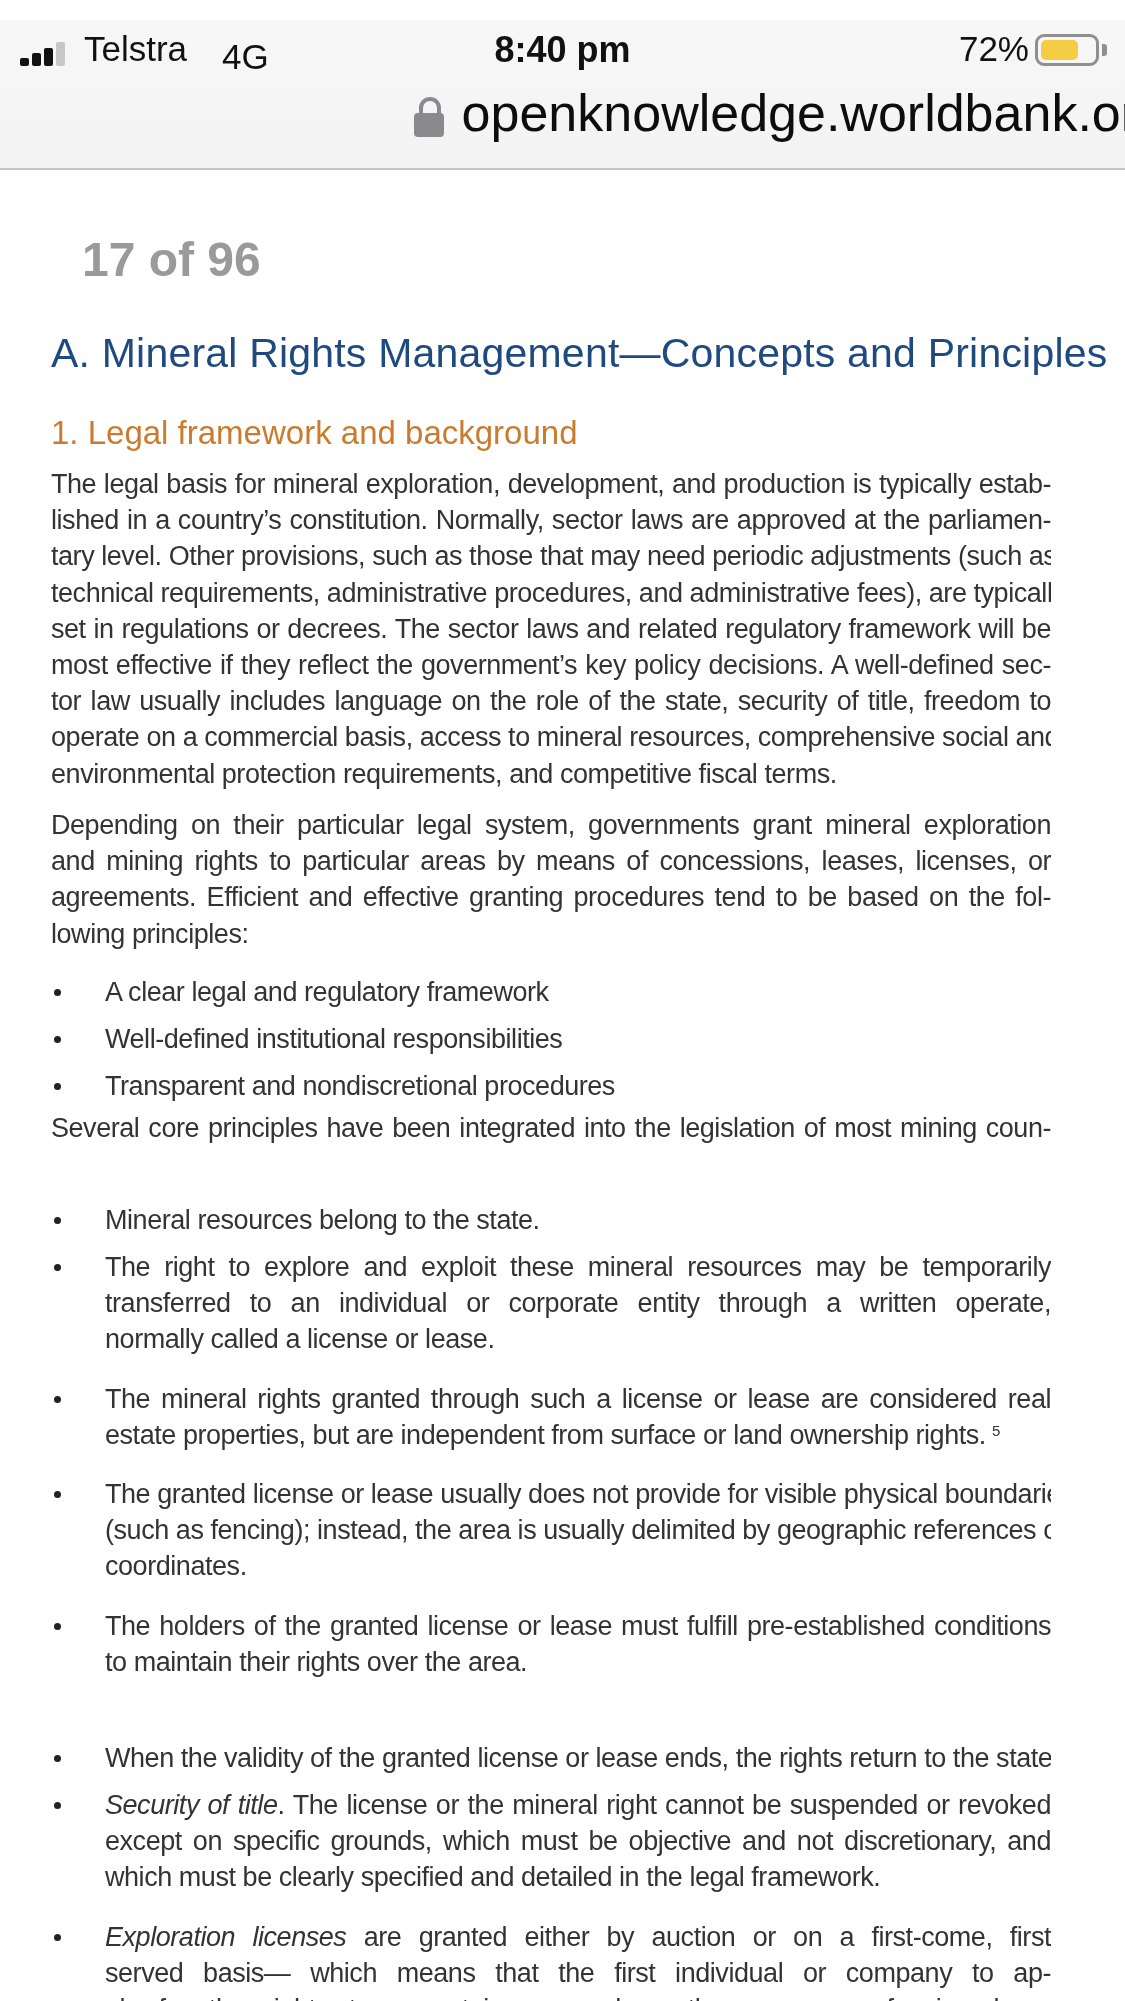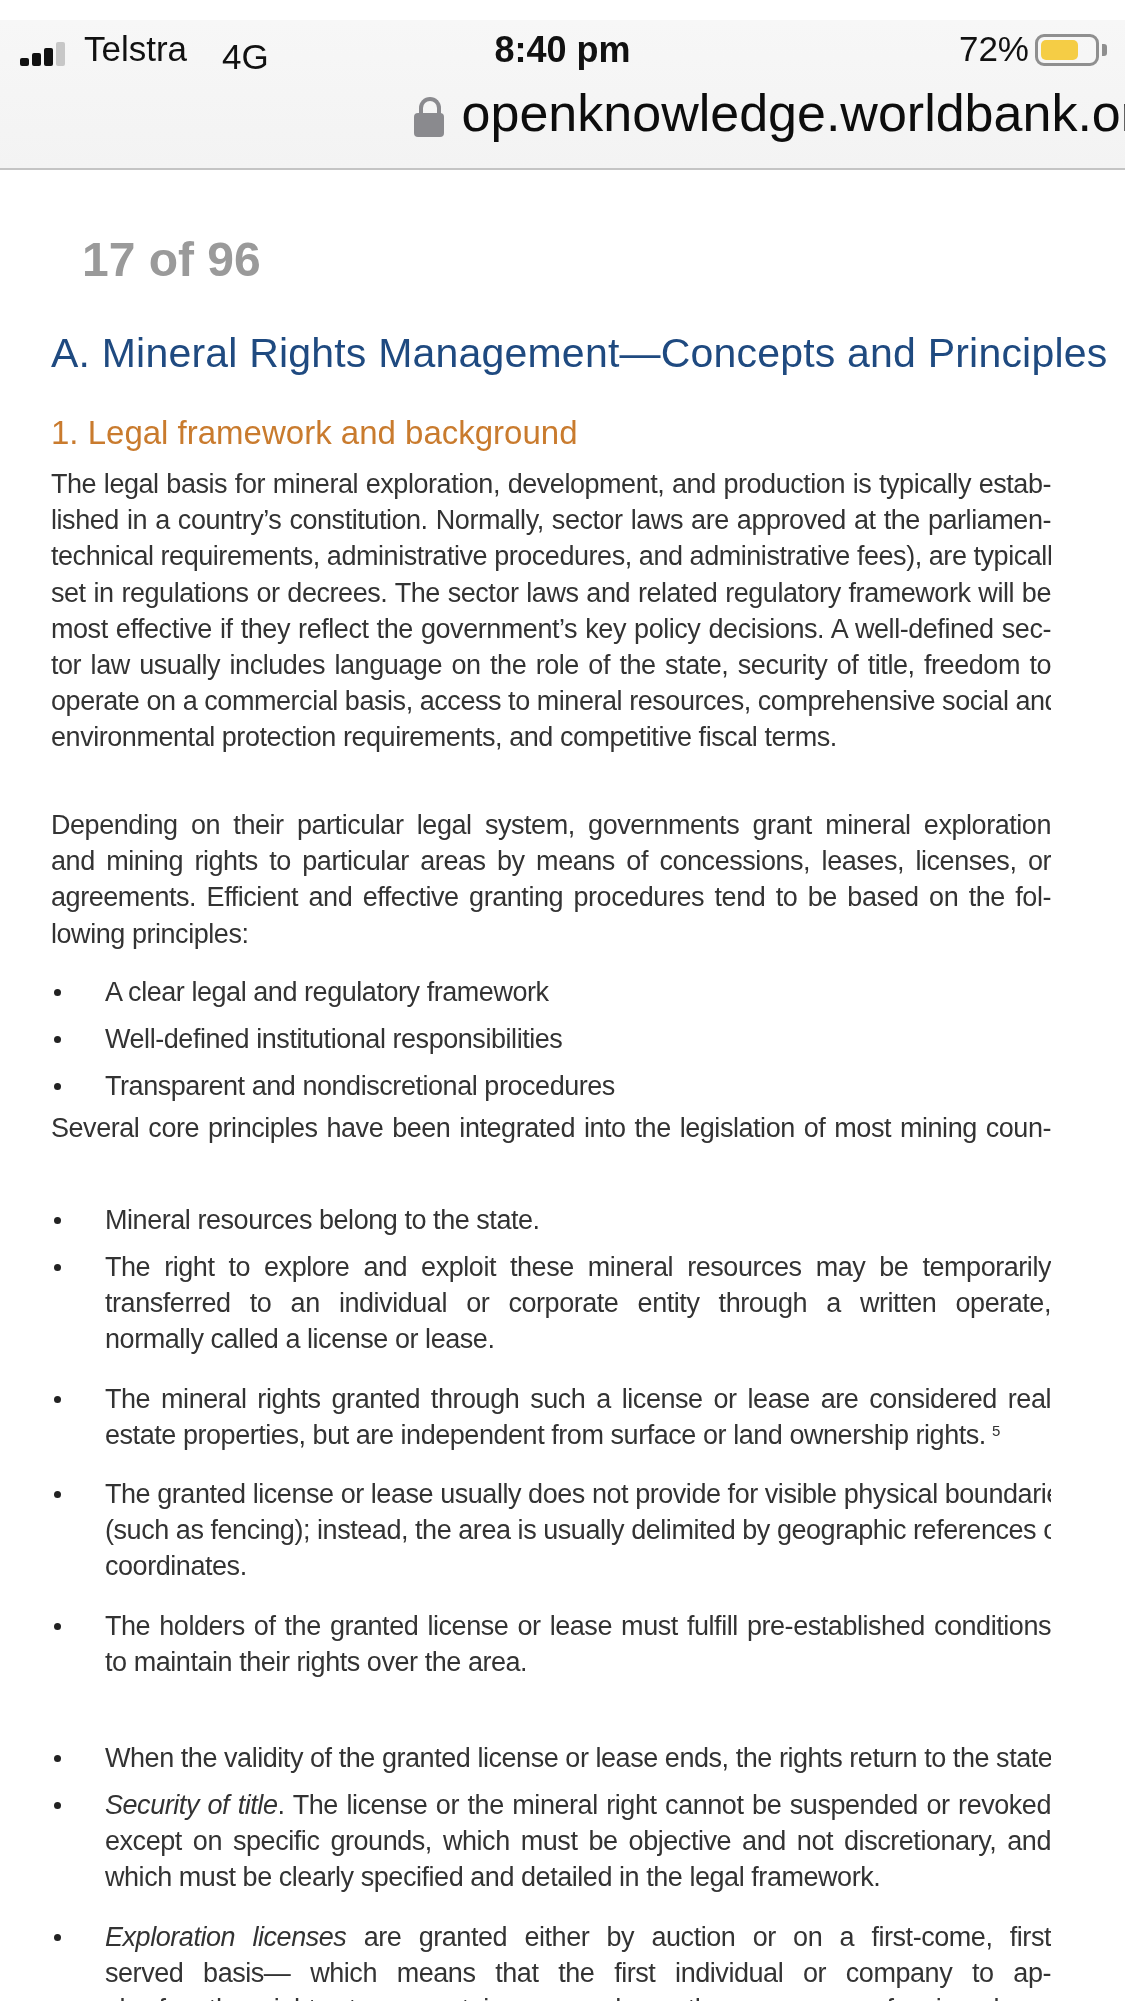--- a/index.html
+++ b/index.html
@@ -80,20 +80,21 @@
   </div>
 </div>
 
 <div class="page-indicator">17 of 96</div>
 <div class="section-title">A. Mineral Rights Management—Concepts and Principles</div>
 <div class="subsection-title">1. Legal framework and background</div>
 
 <div class="para txt" id="para1" style="top:466px;">
     <div class="line">The legal basis for mineral exploration, development, and production is typically estab-</div>
     <div class="line">lished in a country’s constitution. Normally, sector laws are approved at the parliamen-</div>
+    <div class="line">tary level. Other provisions, such as those that may need periodic adjustments (such as</div>
     <div class="line">technical requirements, administrative procedures, and administrative fees), are typically</div>
     <div class="line">set in regulations or decrees. The sector laws and related regulatory framework will be</div>
     <div class="line">most effective if they reflect the government’s key policy decisions. A well-defined sec-</div>
     <div class="line">tor law usually includes language on the role of the state, security of title, freedom to</div>
     <div class="line">operate on a commercial basis, access to mineral resources, comprehensive social and</div>
     <div class="line last">environmental protection requirements, and competitive fiscal terms.</div>
   </div>
 <div class="para txt" id="para2" style="top:807px;">
     <div class="line">Depending on their particular legal system, governments grant mineral exploration</div>
     <div class="line">and mining rights to particular areas by means of concessions, leases, licenses, or</div>

